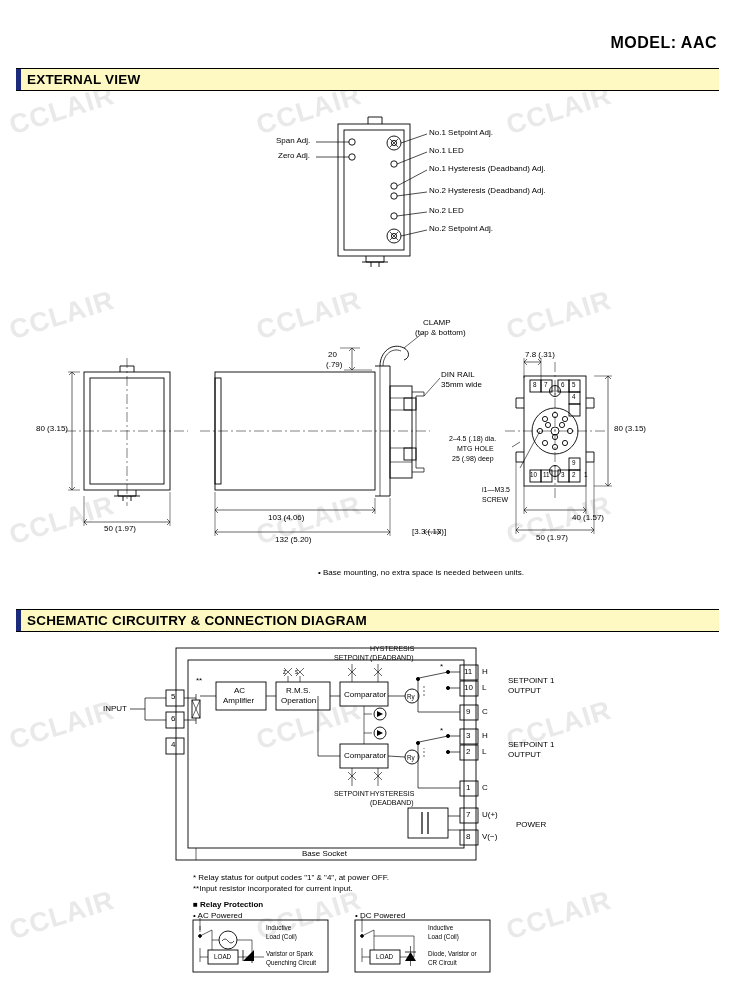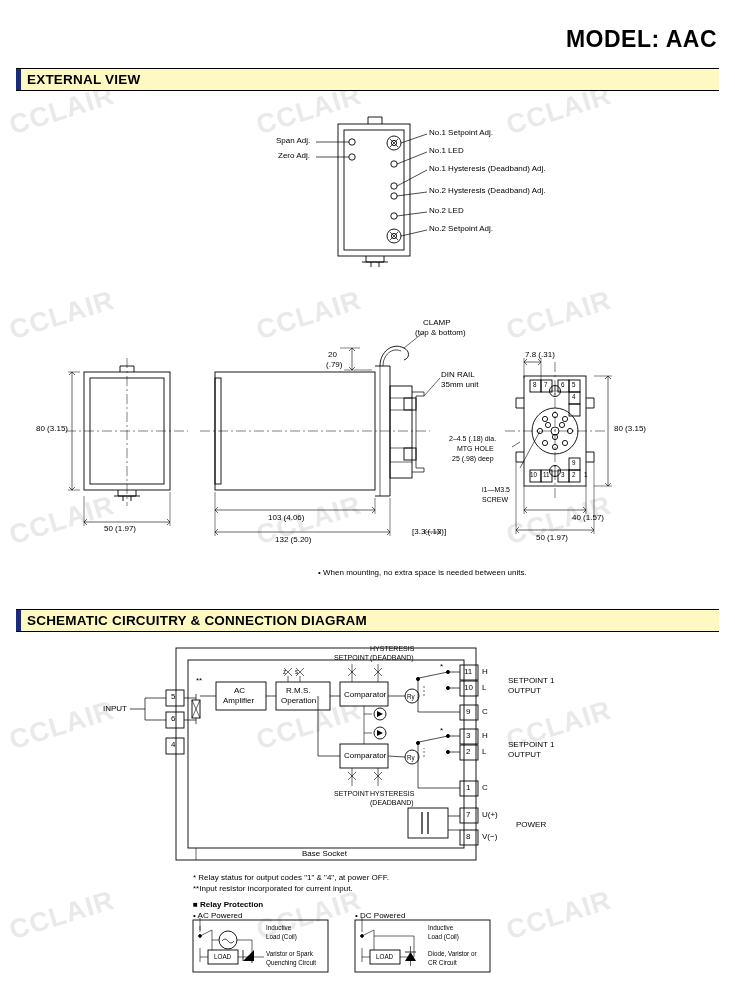--- a/index.html
+++ b/index.html
@@ -30,22 +30,22 @@
     letter-spacing: 1px;
     transform: rotate(-17deg);
     user-select: none;
     pointer-events: none;
     z-index: 0;
   }
   
   .model-title {
     position: absolute;
     right: 18px;
-    top: 26px;
-    font-size: 23px;
+    top: 34px;
+    font-size: 16px;
     font-weight: bold;
     letter-spacing: 0.5px;
     z-index: 3;
   }
   
   .sec-header {
     position: absolute;
     left: 16px;
     width: 703px;
     height: 21px;
@@ -429,21 +429,21 @@
   <div class="label" style="left:429px; top:186px;">No.2 Hysteresis (Deadband) Adj.</div>
   <div class="label" style="left:429px; top:206px;">No.2 LED</div>
   <div class="label" style="left:429px; top:224px;">No.2 Setpoint Adj.</div>
 
   <div class="label" style="left:36px; top:424px;">80 (3.15)</div>
   <div class="label" style="left:104px; top:524px;">50 (1.97)</div>
 
   <div class="label" style="left:423px; top:318px;">CLAMP</div>
   <div class="label" style="left:415px; top:328px;">(top &amp; bottom)</div>
   <div class="label" style="left:441px; top:370px;">DIN RAIL</div>
-  <div class="label" style="left:441px; top:380px;">35mm unit</div>
+  <div class="label" style="left:441px; top:380px;">35mm wide</div>
 
   <div class="label" style="left:328px; top:350px;">20</div>
   <div class="label" style="left:326px; top:360px;">(.79)</div>
 
   <div class="label" style="left:268px; top:513px;">103 (4.06)</div>
   <div class="label" style="left:275px; top:535px;">132 (5.20)</div>
   <div class="label" style="left:412px; top:527px;">[3.3 (.13)]</div>
 
   <div class="label" style="left:525px; top:350px;">7.8 (.31)</div>
   <div class="label" style="left:614px; top:424px;">80 (3.15)</div>
@@ -461,21 +461,21 @@
   <div class="label xs" style="left:561px; top:381px;">6</div>
   <div class="label xs" style="left:572px; top:381px;">5</div>
   <div class="label xs" style="left:572px; top:393px;">4</div>
   <div class="label xs" style="left:530px; top:471px;">10</div>
   <div class="label xs" style="left:543px; top:471px;">11</div>
   <div class="label xs" style="left:572px; top:459px;">9</div>
   <div class="label xs" style="left:561px; top:471px;">3</div>
   <div class="label xs" style="left:572px; top:471px;">2</div>
   <div class="label xs" style="left:584px; top:471px;">1</div>
 
-  <div class="note" style="left:318px; top:568px;">• When mounting, no extra space is needed between units.</div>
+  <div class="note" style="left:318px; top:568px;">• Base mounting, no extra space is needed between units.</div>
 
   <div class="label" style="left:103px; top:704px;">INPUT</div>
   <div class="label" style="left:171px; top:692px;">5</div>
   <div class="label" style="left:171px; top:714px;">6</div>
   <div class="label" style="left:171px; top:740px;">4</div>
   <div class="label" style="left:196px; top:676px;">**</div>
 
   <div class="label" style="left:234px; top:686px;">AC</div>
   <div class="label" style="left:223px; top:696px;">Amplifier</div>
   <div class="label" style="left:286px; top:686px;">R.M.S.</div>

